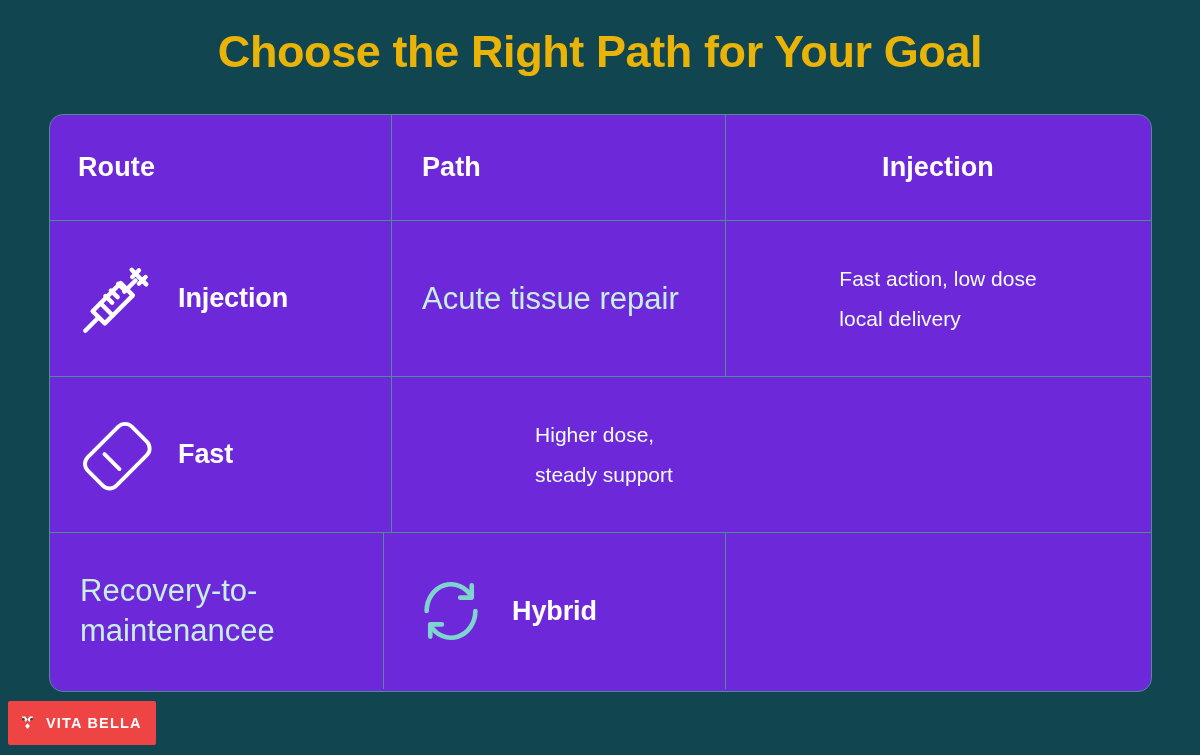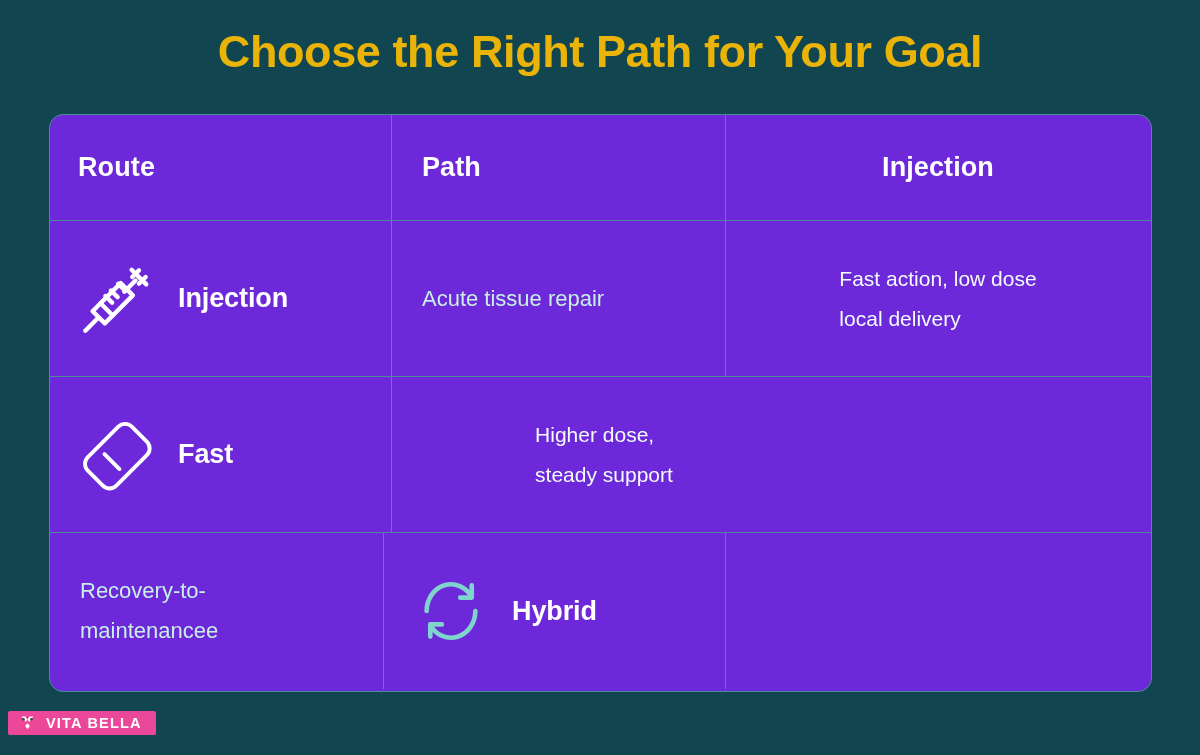--- a/index.html
+++ b/index.html
@@ -101,21 +101,21 @@
     white-space: nowrap;
   }
 
   
   .cell.col-goal {
     justify-content: flex-start;
     padding-left: 30px;
   }
   .goal-text {
     color: #c8efe6;
-    font-size: 22px;
+    font-size: 31px;
     font-weight: 400;
     line-height: 40px;
     text-align: left;
     white-space: pre-line;
   }
 
   
   .cell.col-highlight {
     justify-content: center;
   }
@@ -125,27 +125,27 @@
     font-weight: 400;
     line-height: 40px;
     text-align: left;
     white-space: pre-line;
   }
 
   
   .logo-badge {
     position: absolute;
     left: 8px;
-    bottom: 20px;
-    height: 24px;
+    bottom: 10px;
+    height: 44px;
     padding: 0 14px 0 10px;
     display: flex;
     align-items: center;
     gap: 9px;
-    background: #ec4899;
+    background: #ef4444;
     border-radius: 2px;
   }
   .logo-mark {
     width: 19px;
     height: 19px;
     display: block;
     flex: 0 0 19px;
   }
   .logo-text {
     color: #ffffff;

